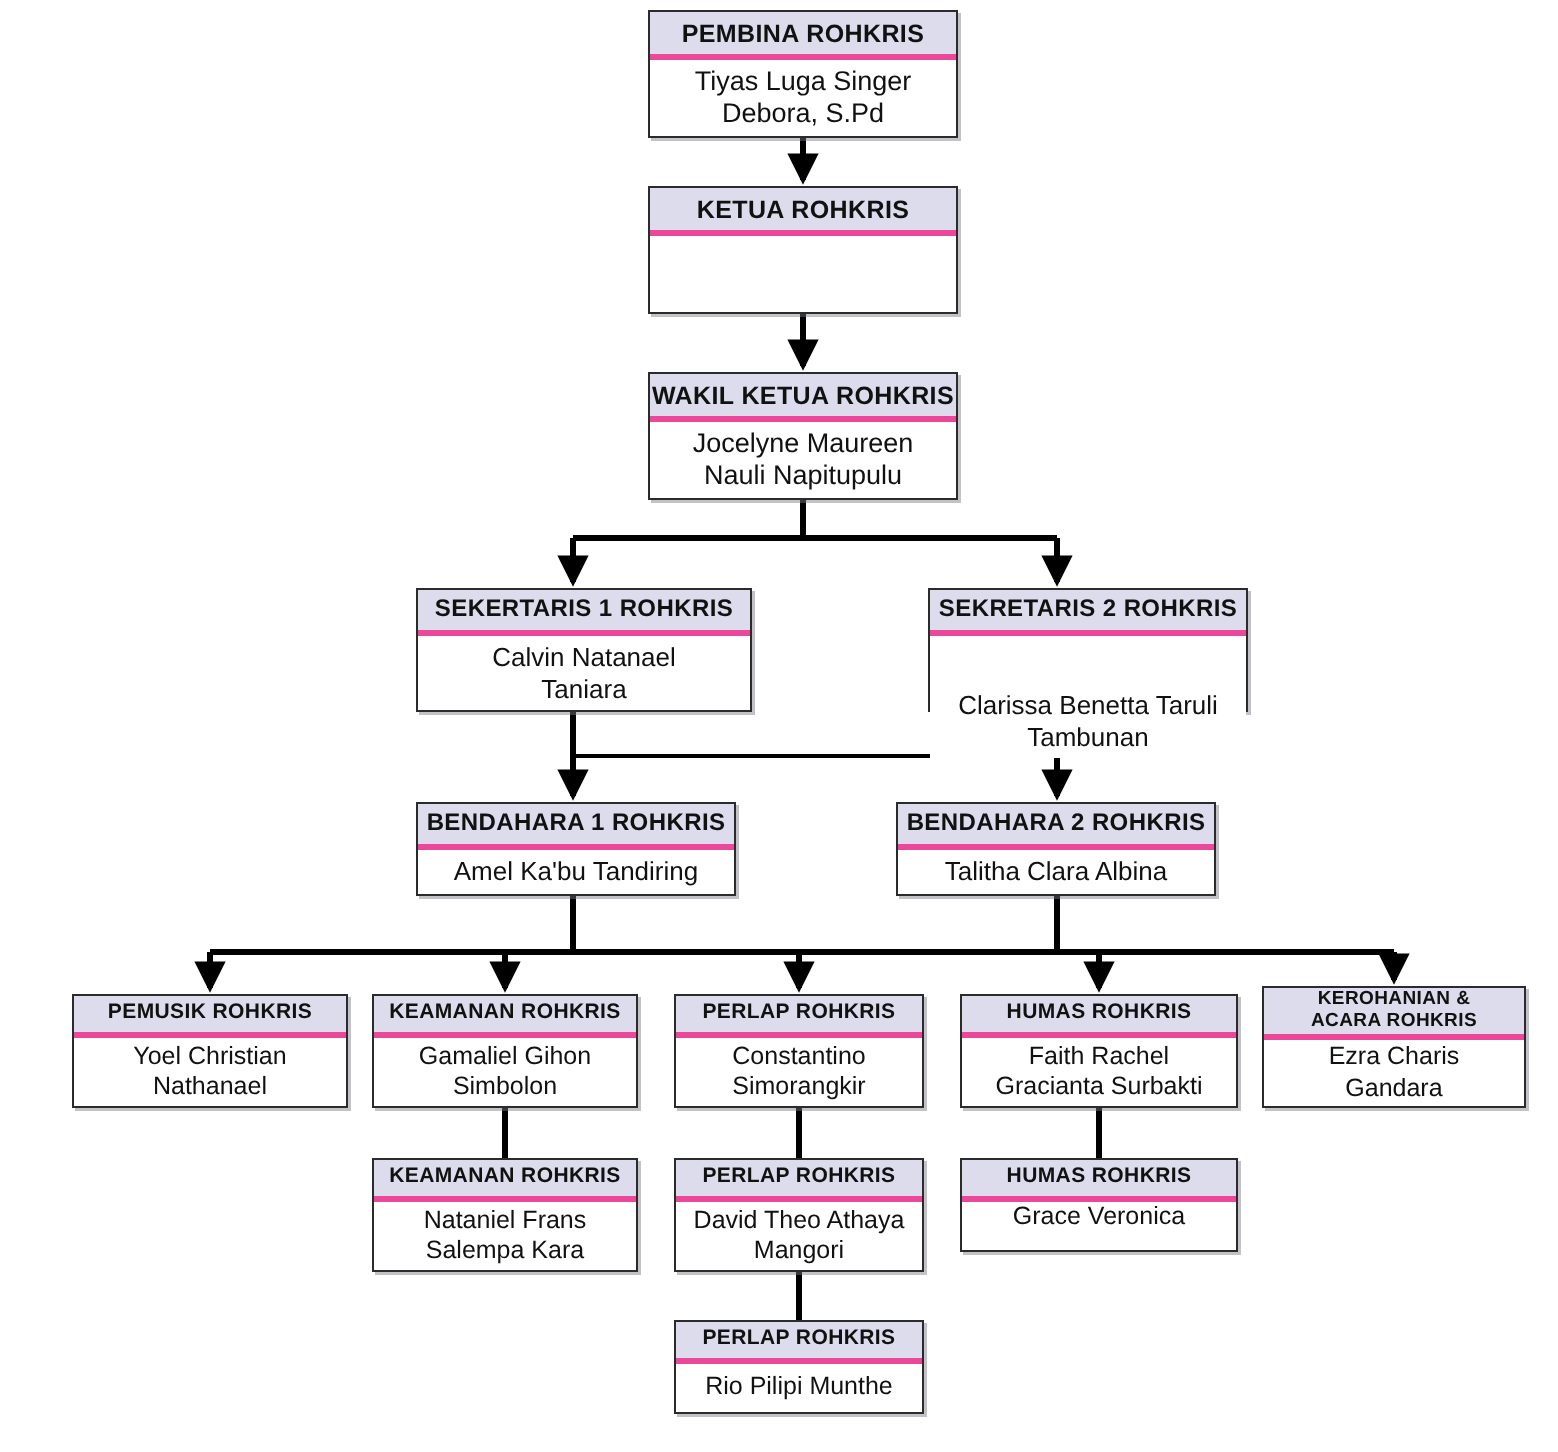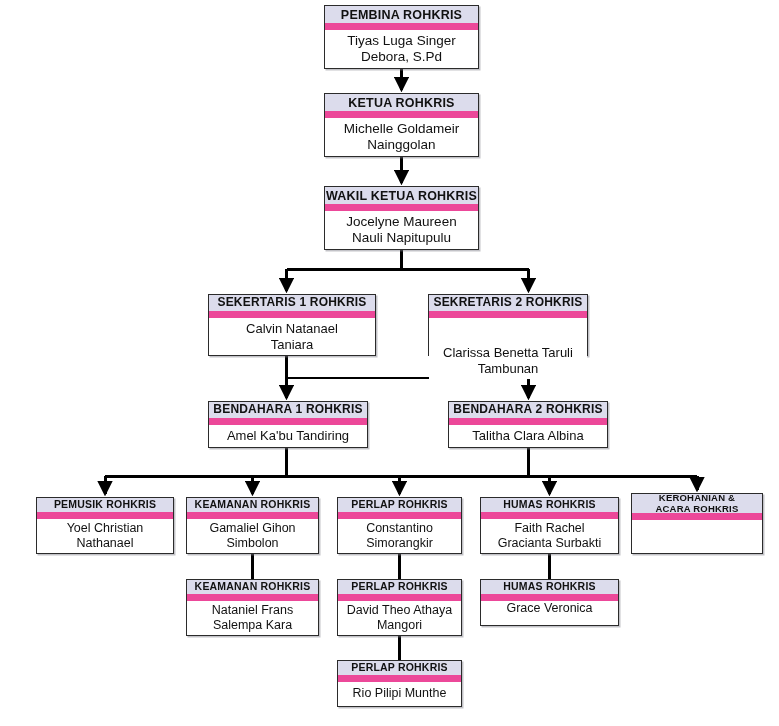--- a/index.html
+++ b/index.html
@@ -31,21 +31,21 @@
     position: absolute;
     box-sizing: border-box;
     border: 1px solid #2b2b2b;
     background: #ffffff;
     box-shadow: 1.5px 1.5px 0 rgba(120,120,130,0.45);
     z-index: 2;
   }
   .node-title {
     box-sizing: border-box;
     background: #dcdcec;
-    border-bottom: 7px solid #ec4899;
+    border-bottom: 3px solid #ec4899;
     color: #111111;
     font-weight: bold;
     text-align: center;
     letter-spacing: 0.2px;
     line-height: 1.12;
     display: flex;
     align-items: center;
     justify-content: center;
   }
   .node-name {
@@ -119,34 +119,32 @@
   </svg>
 
   <div id="nodes-layer">
       <div class="node lvl-top" style="left: 324px; top: 5px; width: 155px; height: 64px;">
         <div class="node-title" style="white-space: pre-line;">PEMBINA ROHKRIS</div>
         <div class="node-name" style="height: 38px;">Tiyas Luga Singer
 Debora, S.Pd</div>
       </div>
       <div class="node lvl-top" style="left: 324px; top: 93px; width: 155px; height: 64px;">
         <div class="node-title" style="white-space: pre-line;">KETUA ROHKRIS</div>
-        <div class="node-name" style="height: 38px;">Michelle Goldameir
-Nainggolan</div>
       </div>
       <div class="node lvl-top" style="left: 324px; top: 186px; width: 155px; height: 64px;">
         <div class="node-title" style="white-space: pre-line;">WAKIL KETUA ROHKRIS</div>
         <div class="node-name" style="height: 38px;">Jocelyne Maureen
 Nauli Napitupulu</div>
       </div>
       <div class="node lvl-mid" style="left: 208px; top: 294px; width: 168px; height: 62px;">
         <div class="node-title" style="white-space: pre-line;">SEKERTARIS 1 ROHKRIS</div>
         <div class="node-name" style="height: 37px;">Calvin Natanael
 Taniara</div>
       </div>
-      <div class="node lvl-mid" style="left: 428px; top: 294px; width: 160px; height: 62px;">
+      <div class="node lvl-mid" style="left: 464px; top: 294px; width: 160px; height: 62px;">
         <div class="node-title" style="white-space: pre-line;">SEKRETARIS 2 ROHKRIS</div>
         <div class="node-name" style="height: 37px; margin-top: 24px;">Clarissa Benetta Taruli
 Tambunan</div>
       </div>
       <div class="node lvl-mid" style="left: 208px; top: 401px; width: 160px; height: 47px;">
         <div class="node-title" style="white-space: pre-line;">BENDAHARA 1 ROHKRIS</div>
         <div class="node-name" style="height: 22px;">Amel Ka'bu Tandiring</div>
       </div>
       <div class="node lvl-mid" style="left: 448px; top: 401px; width: 160px; height: 47px;">
         <div class="node-title" style="white-space: pre-line;">BENDAHARA 2 ROHKRIS</div>
@@ -168,20 +166,22 @@
 Simorangkir</div>
       </div>
       <div class="node lvl-leaf" style="left: 480px; top: 497px; width: 139px; height: 57px;">
         <div class="node-title" style="white-space: pre-line;">HUMAS ROHKRIS</div>
         <div class="node-name" style="height: 34px;">Faith Rachel
 Gracianta Surbakti</div>
       </div>
       <div class="node lvl-leaf" style="left: 631px; top: 493px; width: 132px; height: 61px;">
         <div class="node-title two-line" style="white-space: pre-line;">KEROHANIAN &amp;
 ACARA ROHKRIS</div>
+        <div class="node-name" style="height: 33px;">Ezra Charis
+Gandara</div>
       </div>
       <div class="node lvl-leaf" style="left: 186px; top: 579px; width: 133px; height: 57px;">
         <div class="node-title" style="white-space: pre-line;">KEAMANAN ROHKRIS</div>
         <div class="node-name" style="height: 34px;">Nataniel Frans
 Salempa Kara</div>
       </div>
       <div class="node lvl-leaf" style="left: 337px; top: 579px; width: 125px; height: 57px;">
         <div class="node-title" style="white-space: pre-line;">PERLAP ROHKRIS</div>
         <div class="node-name" style="height: 34px;">David Theo Athaya
 Mangori</div>

